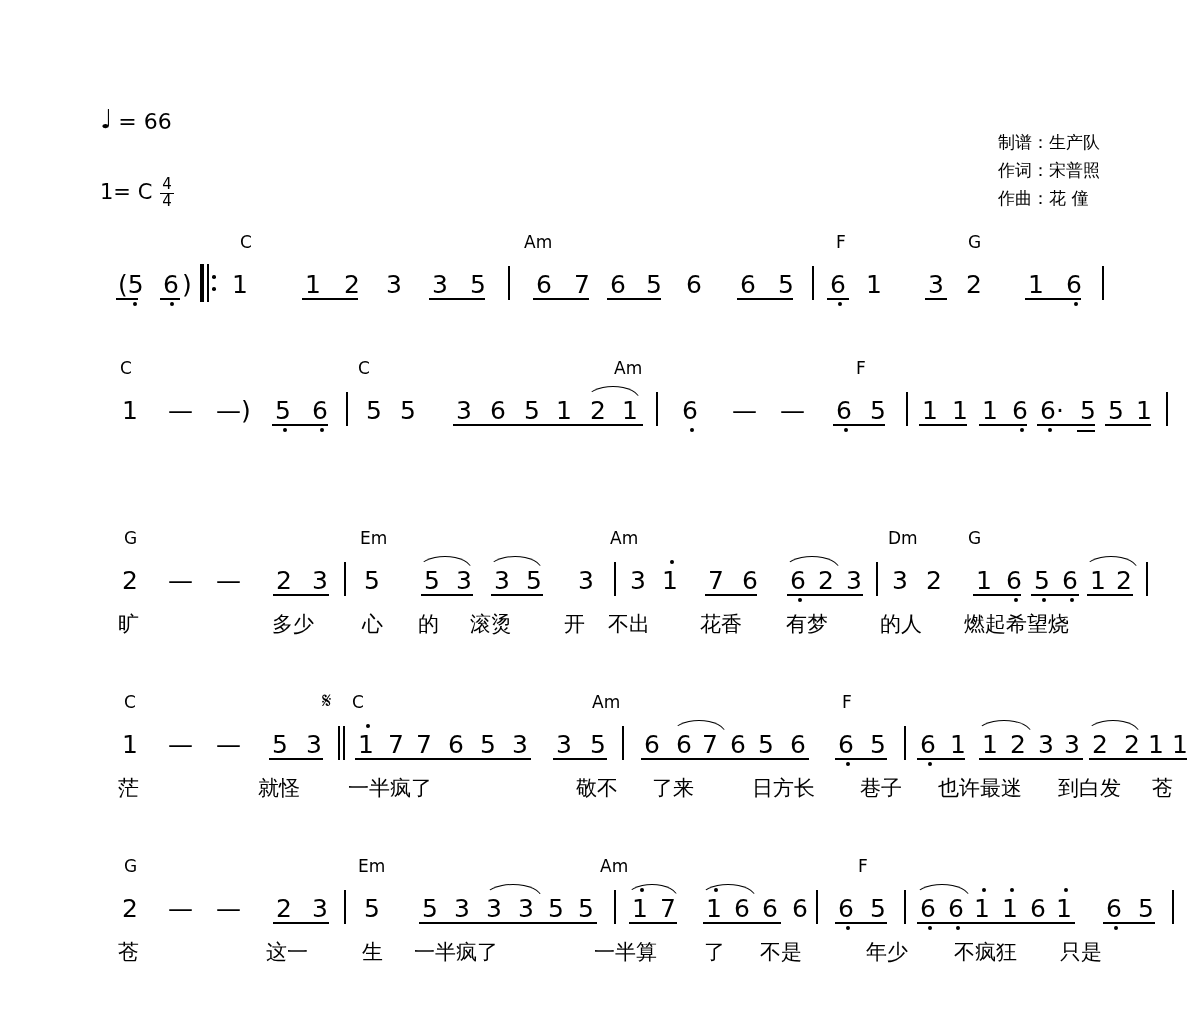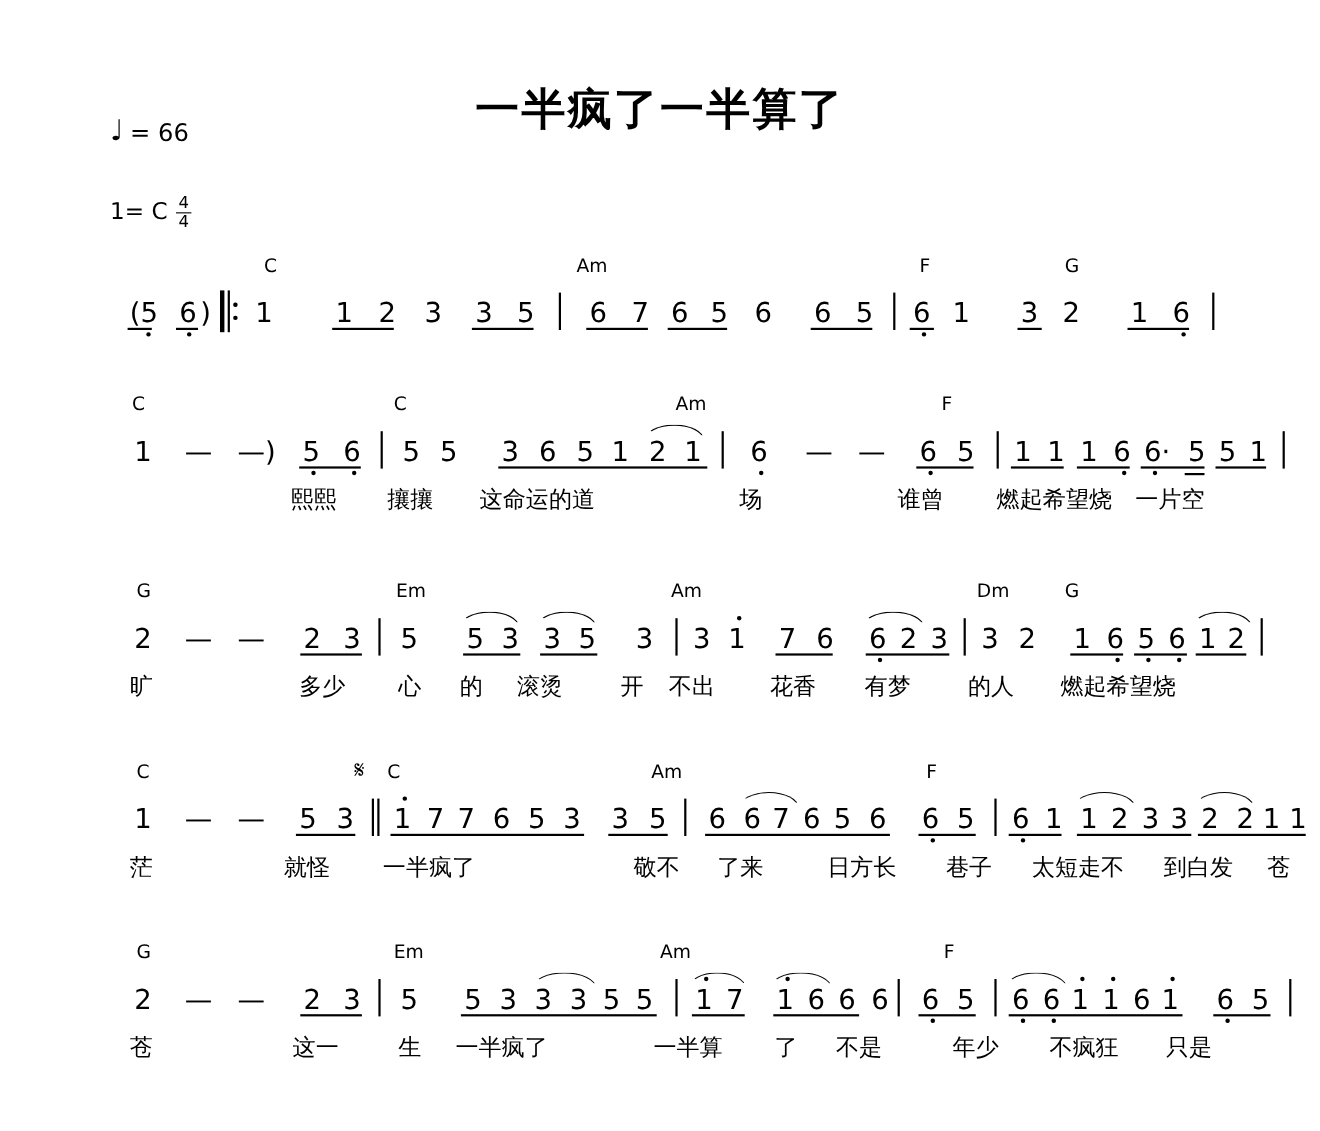--- a/index.html
+++ b/index.html
@@ -189,35 +189,39 @@
     line-height: 1;
     top: 4px;
     white-space: nowrap;
   }
 </style>
 </head>
 <body>
 
 <div class="sheet">
 
-  <div class="title">一半疯了一半算了</div>
 
   <div class="tempo">
     <span class="note-glyph">♩</span>
     <span>= 66</span>
   </div>
 
   <div class="keysig">
     <span>1= C</span>
     <span class="frac">
       <span class="num">4</span>
       <span class="den">4</span>
     </span>
   </div>
 
+  <div class="credits">
+    <div>制谱：生产队</div>
+    <div>作词：宋普照</div>
+    <div>作曲：花 僮</div>
+  </div>
 
   <div class="system sys1">
     <div class="chordrow">
       <span class="chord" style="left:240px">C</span>
       <span class="chord" style="left:524px">Am</span>
       <span class="chord" style="left:836px">F</span>
       <span class="chord" style="left:968px">G</span>
     </div>
     <div class="notesrow">
       <span class="n" style="left:118px">(5</span>
@@ -328,29 +332,20 @@
       <span class="n" style="left:1040px">6·</span>
       <span class="dot" style="left:1048px;top:44px"></span>
       <span class="n" style="left:1080px">5</span>
       <span class="beam" style="left:1037px;top:40px;width:58px"></span>
       <span class="beam2" style="left:1077px;top:46px;width:18px"></span>
       <span class="n" style="left:1108px">5</span>
       <span class="n" style="left:1136px">1</span>
       <span class="beam" style="left:1105px;top:40px;width:46px"></span>
 
       <span class="bar" style="left:1166px"></span>
-    </div>
-    <div class="lyricrow">
-      <span class="ly" style="left:264px">熙熙</span>
-      <span class="ly" style="left:352px">攘攘</span>
-      <span class="ly" style="left:436px">这命运的道</span>
-      <span class="ly" style="left:672px">场</span>
-      <span class="ly" style="left:816px">谁曾</span>
-      <span class="ly" style="left:906px">燃起希望烧</span>
-      <span class="ly" style="left:1032px">一片空</span>
     </div>
   </div>
 
   <div class="system sys3">
     <div class="chordrow">
       <span class="chord" style="left:124px">G</span>
       <span class="chord" style="left:360px">Em</span>
       <span class="chord" style="left:610px">Am</span>
       <span class="chord" style="left:888px">Dm</span>
       <span class="chord" style="left:968px">G</span>
@@ -494,21 +489,21 @@
       <span class="slur" style="left:1086px;top:2px;width:52px"></span>
     </div>
     <div class="lyricrow">
       <span class="ly" style="left:118px">茫</span>
       <span class="ly" style="left:258px">就怪</span>
       <span class="ly" style="left:348px">一半疯了</span>
       <span class="ly" style="left:576px">敬不</span>
       <span class="ly" style="left:652px">了来</span>
       <span class="ly" style="left:752px">日方长</span>
       <span class="ly" style="left:860px">巷子</span>
-      <span class="ly" style="left:938px">太短走不</span>
+      <span class="ly" style="left:938px">也许最迷</span>
       <span class="ly" style="left:1058px">到白发</span>
       <span class="ly" style="left:1152px">苍</span>
     </div>
   </div>
 
   <div class="system sys5">
     <div class="chordrow">
       <span class="chord" style="left:124px">G</span>
       <span class="chord" style="left:358px">Em</span>
       <span class="chord" style="left:600px">Am</span>

